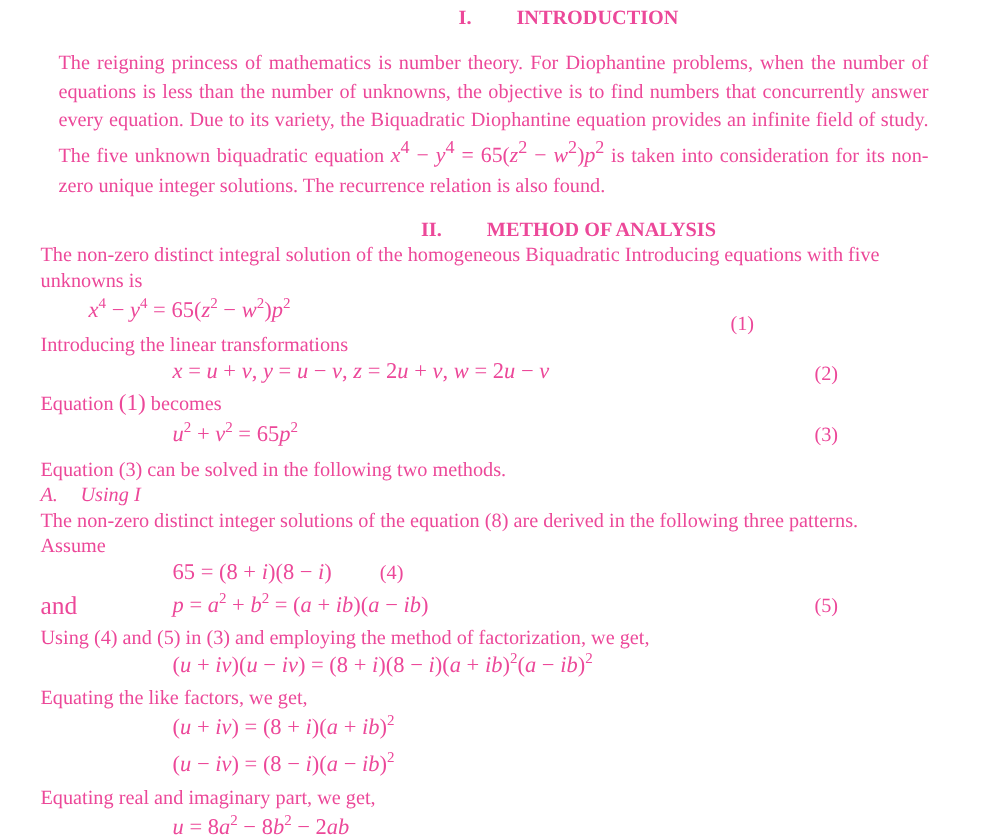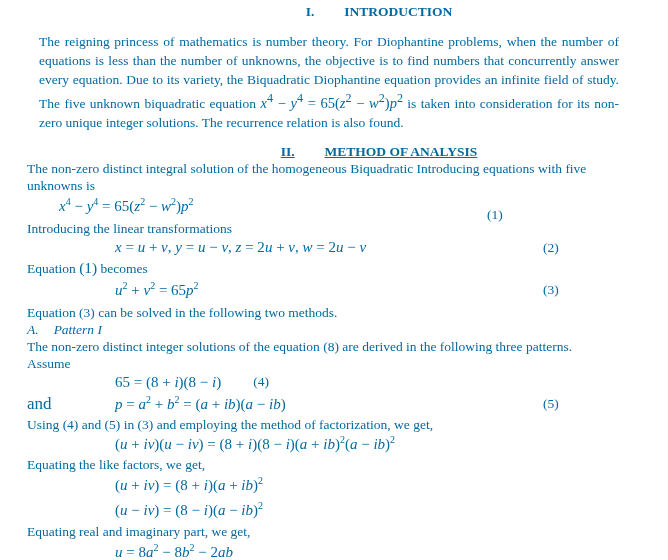--- a/index.html
+++ b/index.html
@@ -10,33 +10,33 @@
     height: 560px;
     overflow: hidden;
   }
   .page {
     box-sizing: border-box;
     width: 668px;
     height: 560px;
     padding: 4px 37px 0 27px;
     font-family: "Liberation Serif", serif;
     font-size: 13.5px;
-    color: #0369a1;
+    color: #ec4899;
     background: #ffffff;
   }
   .heading {
     text-align: center;
     padding-left: 100px;
     font-weight: bold;
     font-size: 13.5px;
     line-height: 16px;
     margin: 0;
   }
   .heading .num { margin-right: 30px; }
-  .h2 { margin-top: 7px; text-decoration: underline; }
+  .h2 { margin-top: 7px; }
   p.body {
     margin: 12px;
     text-align: justify;
     line-height: 19px;
   }
   p.line {
     margin: 0;
     text-align: left;
     line-height: 17px;
   }
@@ -114,21 +114,21 @@
 
   <p class="line"><span>Equation</span> <span class="eqref">(1)</span> <span>becomes</span></p>
 
   <div class="eq-row r27">
     <span class="math"><i>u</i><sup>2</sup> + <i>v</i><sup>2</sup> = 65<i>p</i><sup>2</sup></span>
     <span class="eq-label">(3)</span>
   </div>
 
   <p class="line gap4">Equation (3) can be solved in the following two methods.</p>
 
-  <p class="line ital gap13"><span class="lbl">A.</span><span>Pattern I</span></p>
+  <p class="line ital gap13"><span class="lbl">A.</span><span>Using I</span></p>
 
   <p class="line">The non-zero distinct integer solutions of the equation (8) are derived in the following three patterns.</p>
 
 
   <p class="line">Assume</p>
 
   <div class="eq-row r21">
     <span class="math">65 = (8 + <i>i</i>)(8 − <i>i</i>)</span>
     <span class="inline-label">(4)</span>
   </div>

